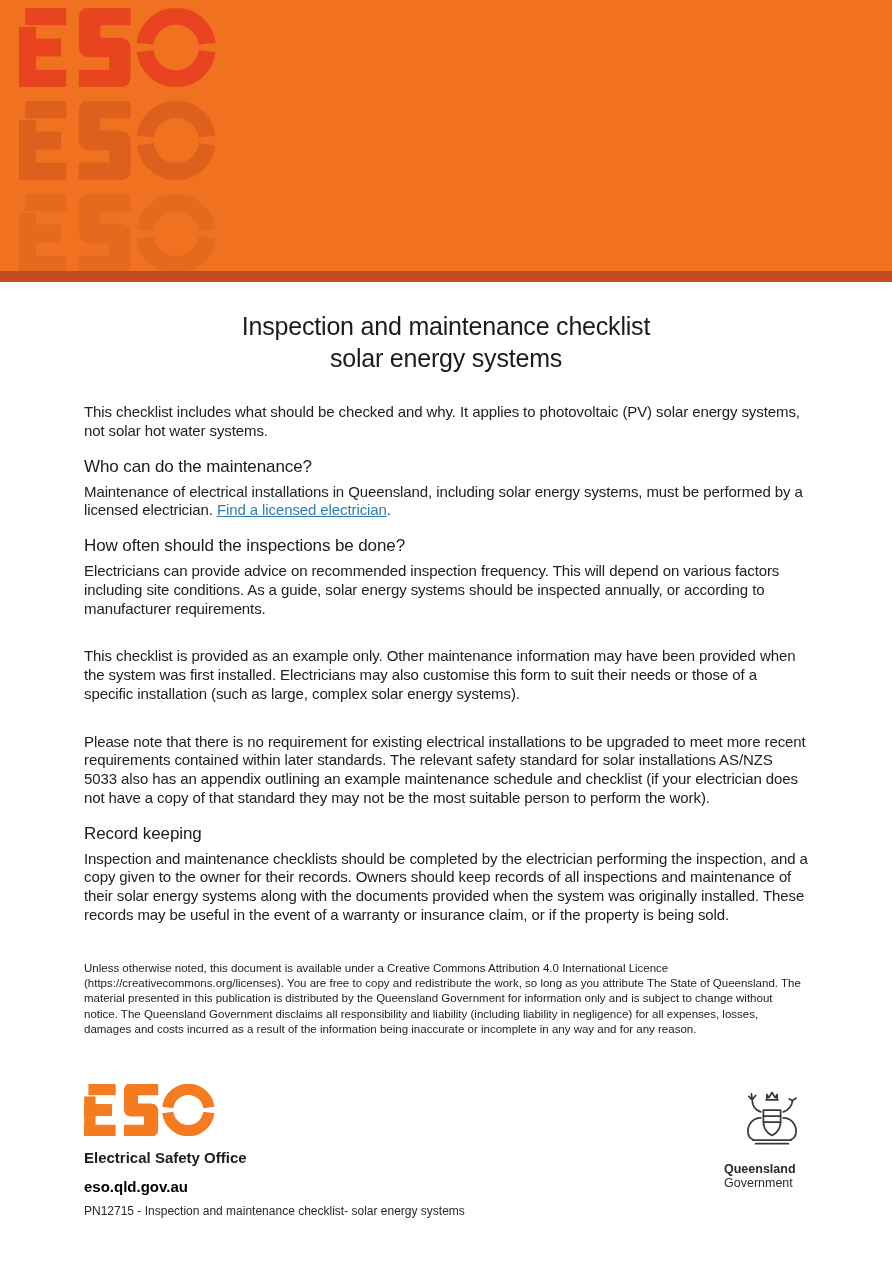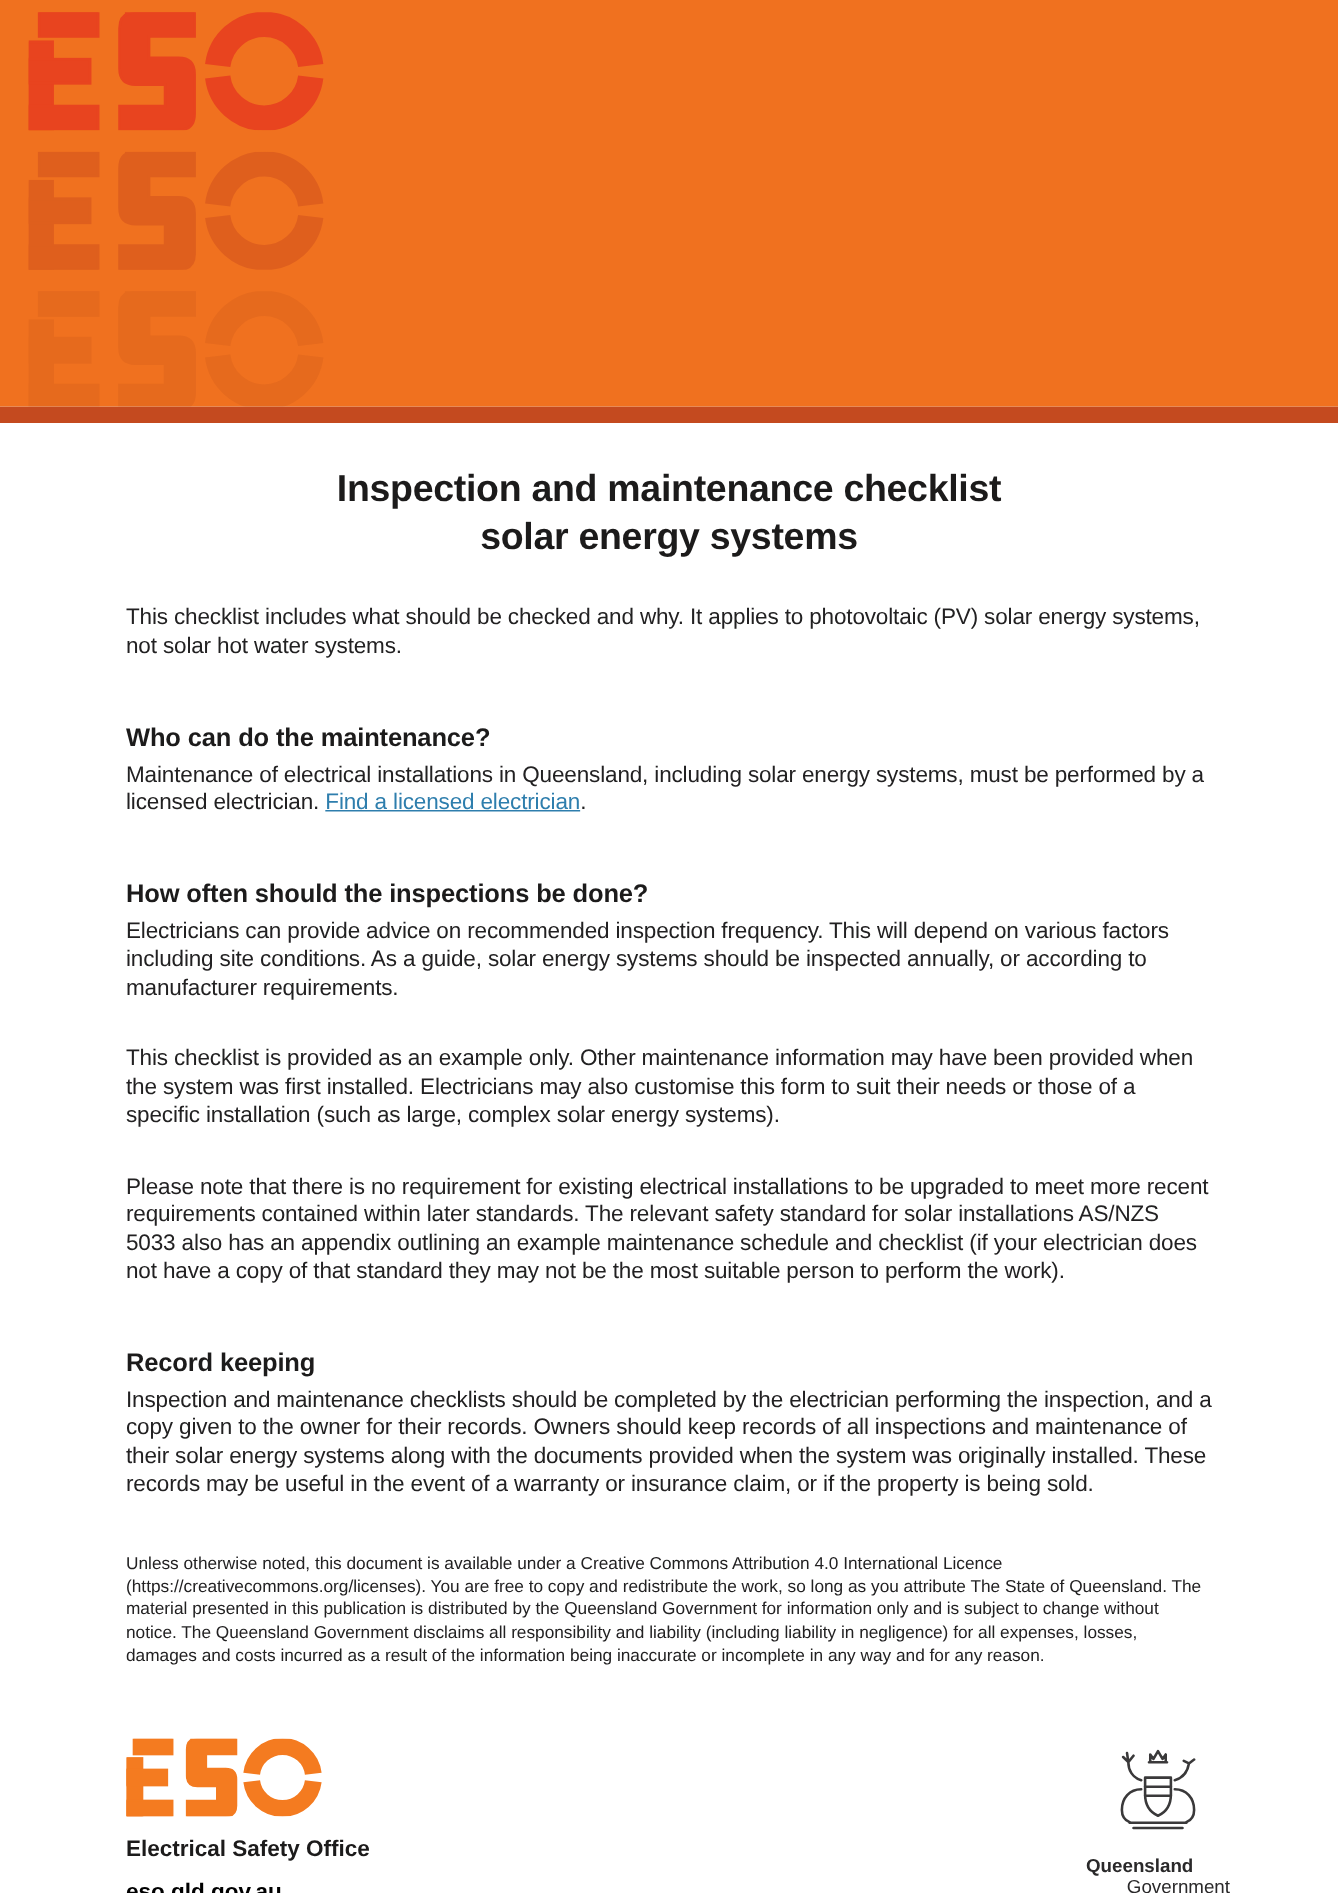--- a/index.html
+++ b/index.html
@@ -30,37 +30,37 @@
   .wm2 { top: 101px; opacity: 0.42; }
   .wm3 { top: 194px; opacity: 0.14; }
   .banner-strip { width: 100%; height: 11px; background: var(--strip); }
 
   
   .content { padding: 0 84px; }
   .page-title {
     margin-top: 29px;
     text-align: center;
     font-size: 25px;
-    font-weight: bold;
+    font-weight: normal;
     line-height: 1.26;
     color: #1c1b1b;
     letter-spacing: -0.2px;
   }
   .content p.body {
     font-size: 15px;
     line-height: 1.25;
     margin-top: 29px;
     letter-spacing: -0.1px;
   }
   .content p.first-after-title { margin-top: 21px; }
   h2.section-heading {
     font-size: 17px;
-    font-weight: bold;
+    font-weight: normal;
     color: #1c1b1b;
-    margin-top: 41px;
+    margin-top: 16px;
     letter-spacing: -0.1px;
   }
   h2.section-heading + p.body { margin-top: 6px; }
   a.doc-link { color: var(--link); text-decoration: underline; cursor: pointer; }
 
   .disclaimer {
     margin-top: 36px;
     font-size: 11.5px;
     line-height: 1.34;
     letter-spacing: 0;
@@ -76,21 +76,21 @@
     align-items: flex-start;
   }
   .footer-left .eso-logo { width: 133px; height: 52px; display: block; }
   .org-name { font-size: 15px; font-weight: bold; margin-top: 13px; color: #1c1b1b; }
   .website  { font-size: 15px; font-weight: bold; margin-top: 12px; color: #000000; }
   .doc-ref  { font-size: 12px; margin-top: 9px; color: #2a292a; }
 
   .gov-block { text-align: left; width: 96px; margin-top: 2px; }
   .crest { display: block; margin: 0 auto 2px auto; }
   .gov-line1 { font-size: 12.5px; font-weight: bold; color: #2a292a; line-height: 1.15; }
-  .gov-line2 { font-size: 12.5px; color: #2a292a; line-height: 1.15; text-align: right; }
+  .gov-line2 { font-size: 12.5px; color: #2a292a; line-height: 1.15; }
 </style>
 </head>
 <body>
 
 <svg width="0" height="0" style="position:absolute" aria-hidden="true">
   <symbol id="eso-logo" viewBox="0 0 112 44">
 
     <rect x="4" y="0" width="22" height="9"></rect>
     <rect x="0" y="11" width="9" height="33"></rect>
     <rect x="0" y="17.5" width="23" height="9"></rect>

